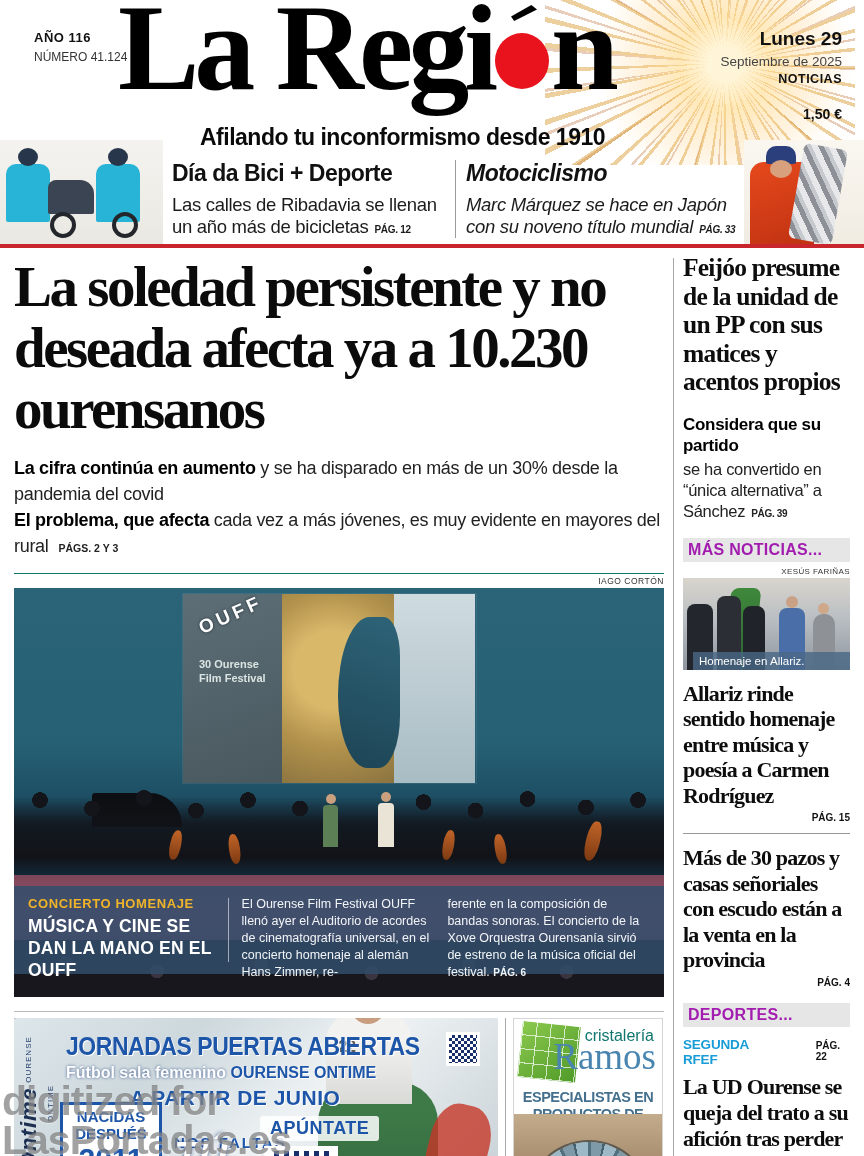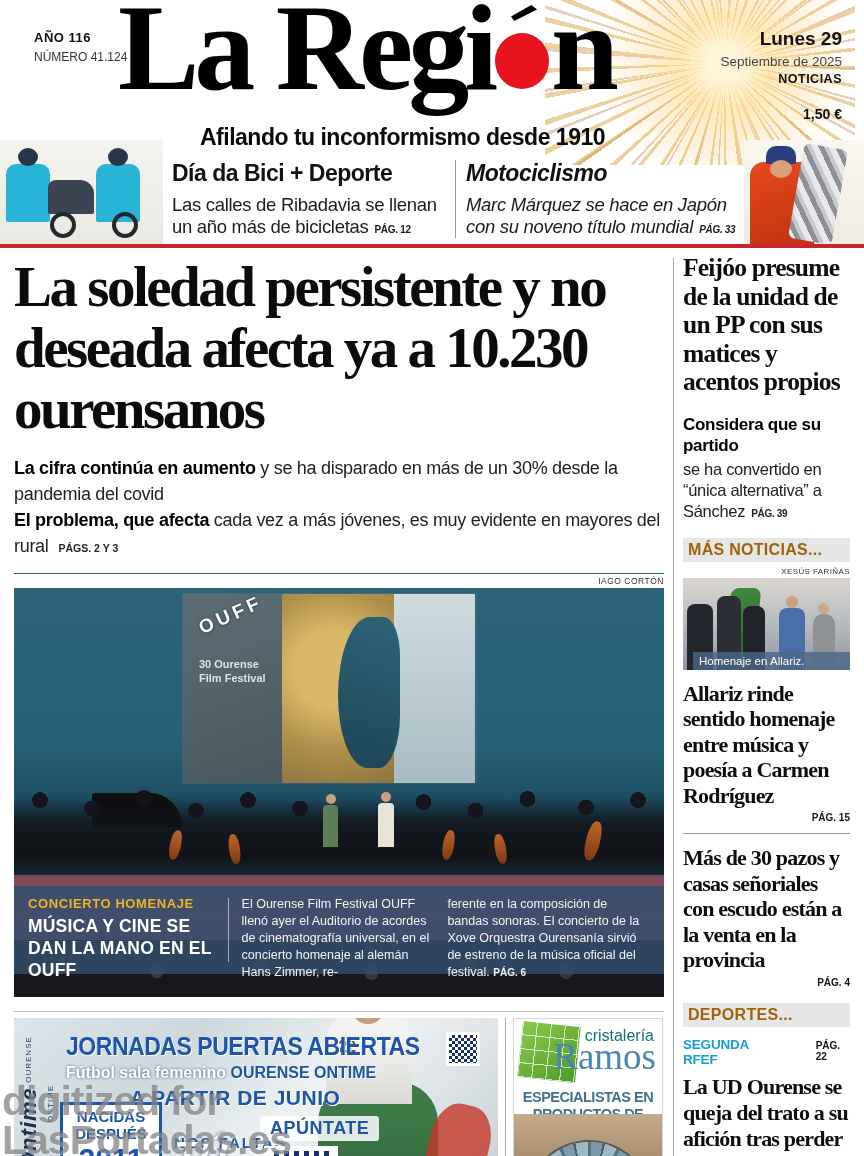--- a/index.html
+++ b/index.html
@@ -199,21 +199,21 @@
     background:linear-gradient(180deg,#c3ac8c 0%, #a08566 55%, #6e5a44 100%); }
   .rm-dome { position:absolute; left:14px; bottom:14px; width:122px; height:66px; border-radius:110px 110px 0 0; overflow:hidden;
     background:repeating-conic-gradient(from -90deg at 50% 100%, #9db8c6 0deg 11deg, #53707f 11deg 14deg, #7e9aa8 14deg 24deg, #47616e 24deg 26deg);
     box-shadow:0 0 0 2px rgba(40,50,55,0.6); }
   
   .sb-hl { font-family:"Liberation Serif", serif; font-weight:bold; color:#0d0d0d; letter-spacing:-0.8px; }
   .sb-top-hl { font-size:25.5px; line-height:1.12; margin-top:6px; }
   .sb-deck { font-size:16.5px; line-height:1.28; margin-top:17px; letter-spacing:-0.3px; color:#222; }
   .sb-deck b { display:block; color:#000; font-size:17px; margin-bottom:2px; }
   .sb-deck .pg { font-size:10px; font-weight:bold; margin-left:6px; }
-  .sb-bar { background:#e6e6e6; color:#a16207; font-weight:bold; font-size:16px; letter-spacing:0.3px; padding:3px 5px; margin-top:15px; }
+  .sb-bar { background:#e6e6e6; color:#a21caf; font-weight:bold; font-size:16px; letter-spacing:0.3px; padding:3px 5px; margin-top:15px; }
   .sb-credit { text-align:right; font-size:8px; color:#333; letter-spacing:0.4px; margin:5px 0 2px; }
   .sb-photo { position:relative; height:92px; overflow:hidden;
     background:linear-gradient(180deg,#d9d5cd 0%, #b9bec3 45%, #8e959d 100%); }
   .ap-fig { position:absolute; border-radius:8px 8px 0 0; }
   .ap-d1 { left:4px; top:26px; width:26px; height:70px; background:#23262c; }
   .ap-d2 { left:34px; top:18px; width:24px; height:78px; background:#2b2e35; }
   .ap-d3 { left:60px; top:28px; width:22px; height:66px; background:#202329; }
   .ap-banner { left:44px; top:10px; width:30px; height:84px; background:linear-gradient(170deg,#3f8a3c,#2c6030); transform:skewX(-6deg); }
   .ap-suit { left:96px; top:30px; width:26px; height:64px; background:#4a6fa8; }
   .ap-suit::before { content:""; position:absolute; top:-12px; left:7px; width:12px; height:12px; border-radius:50%; background:#c9a184; }

